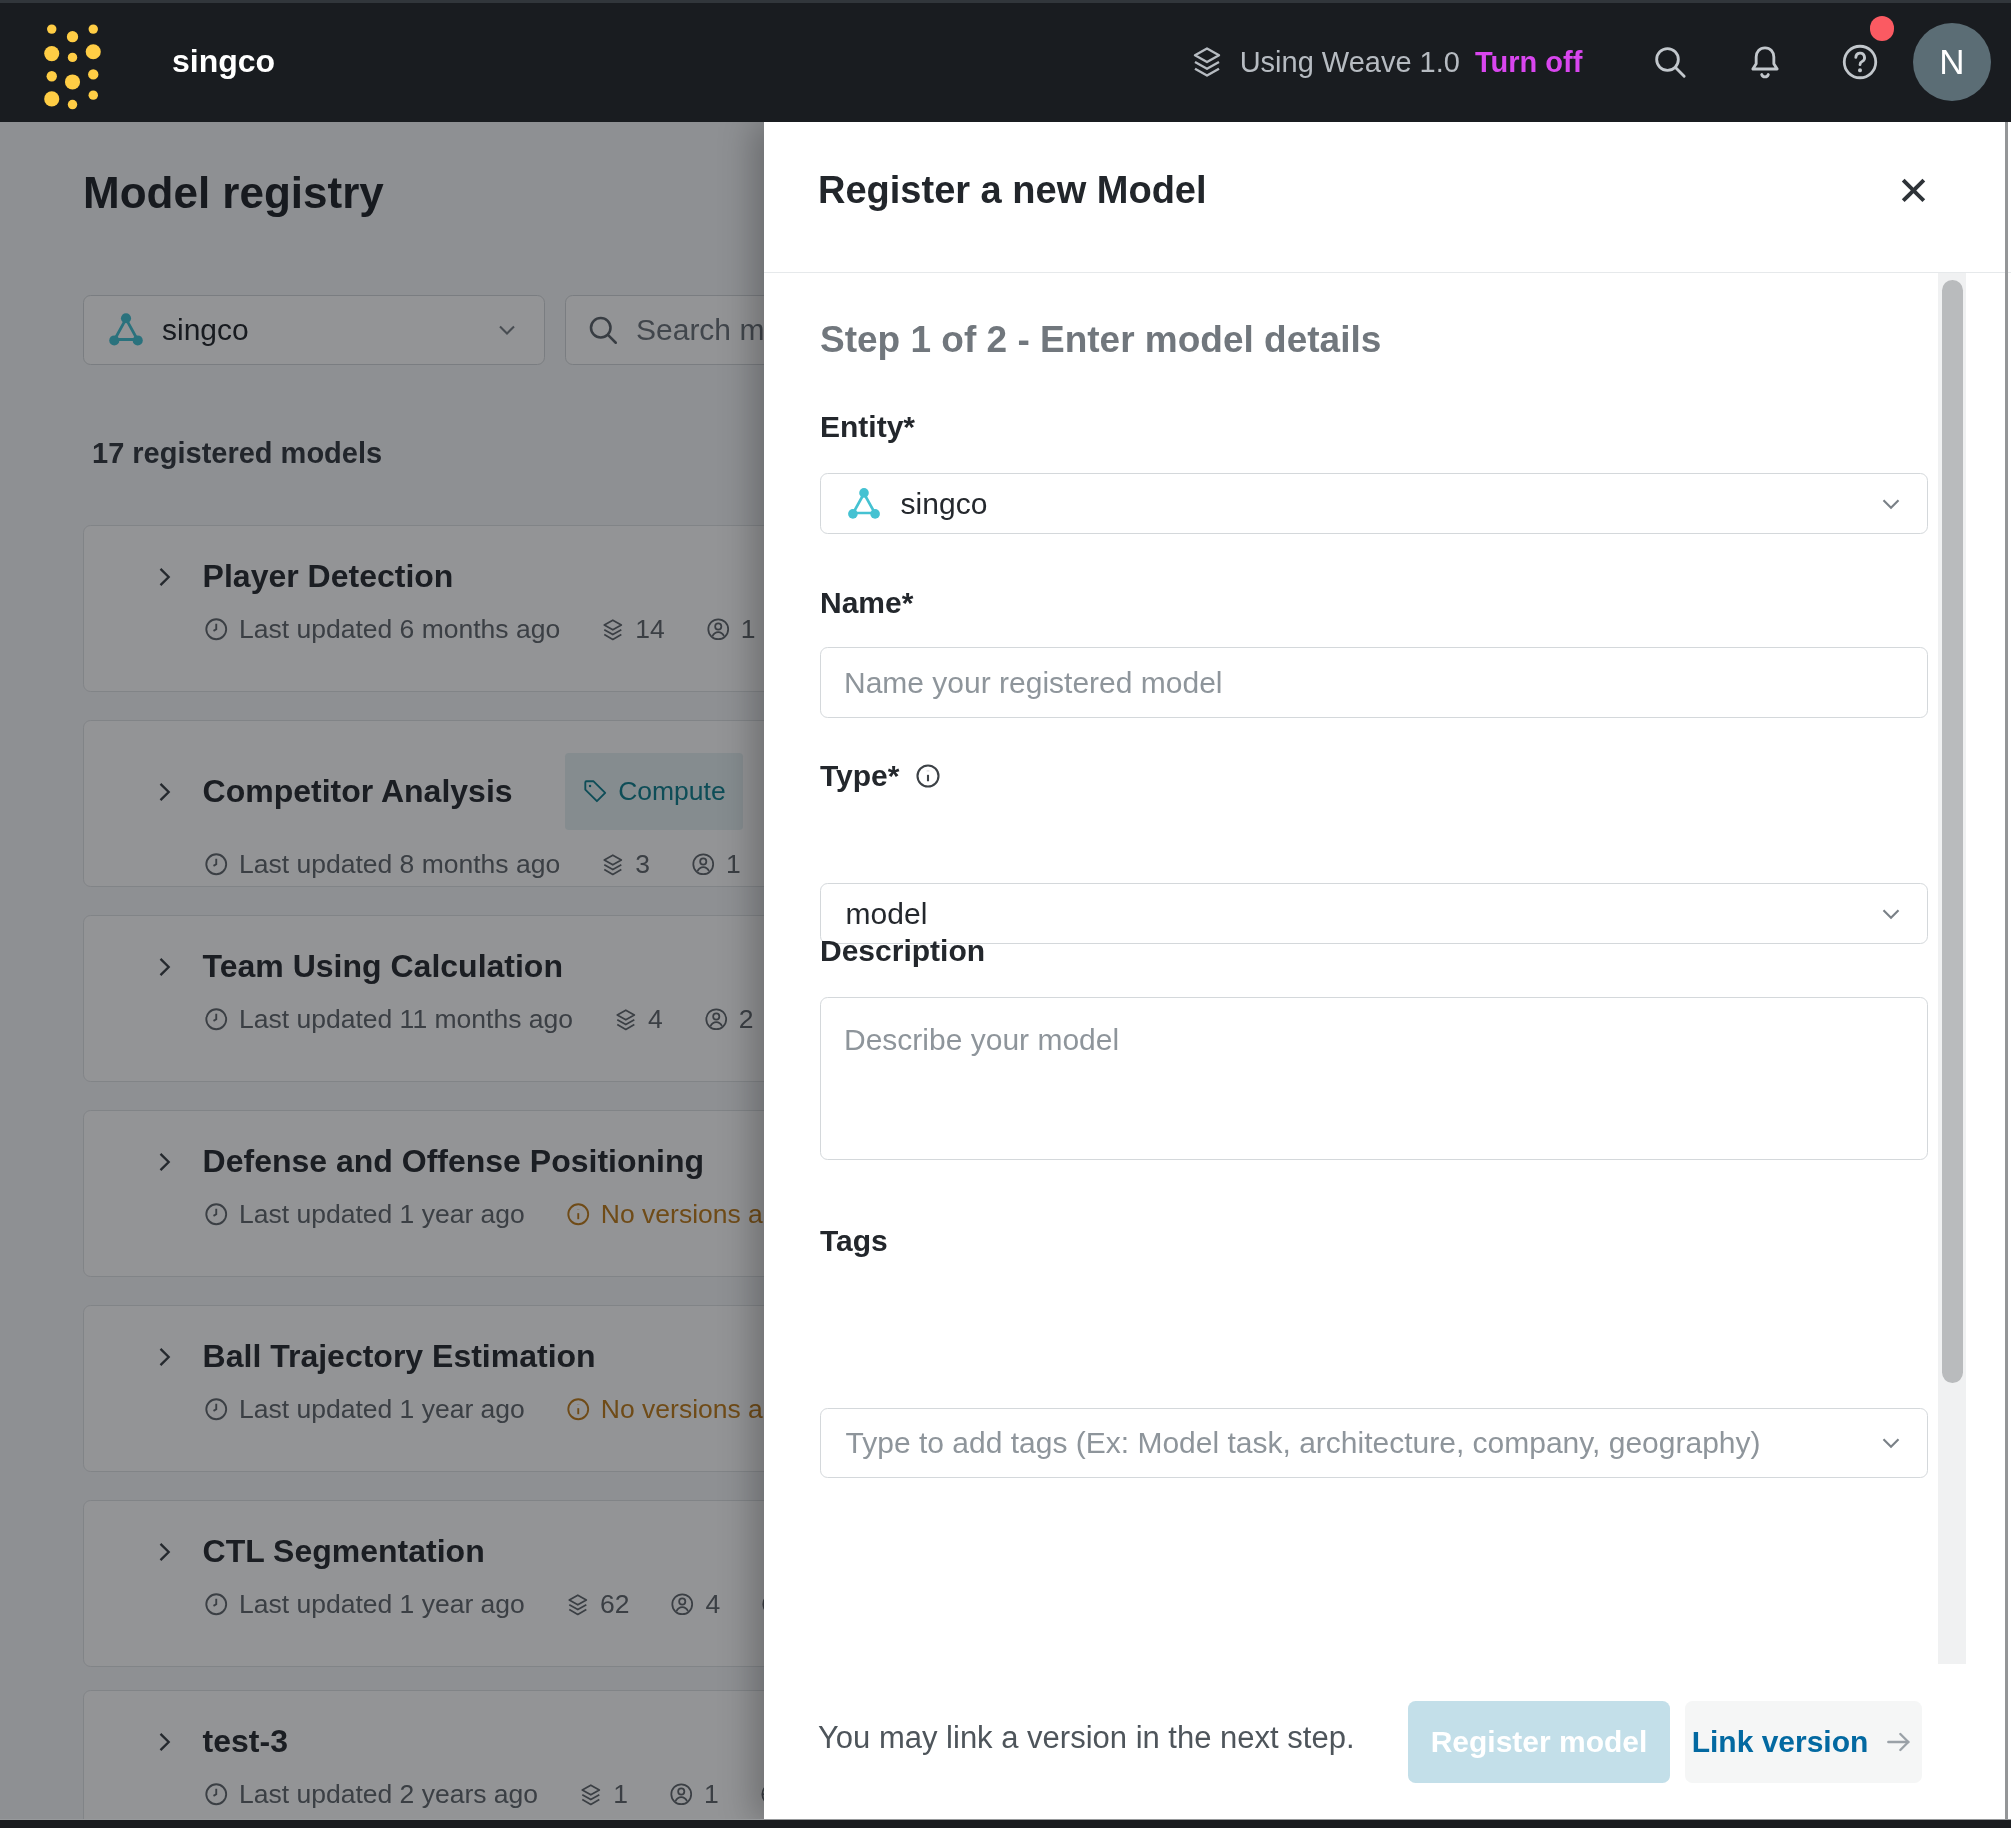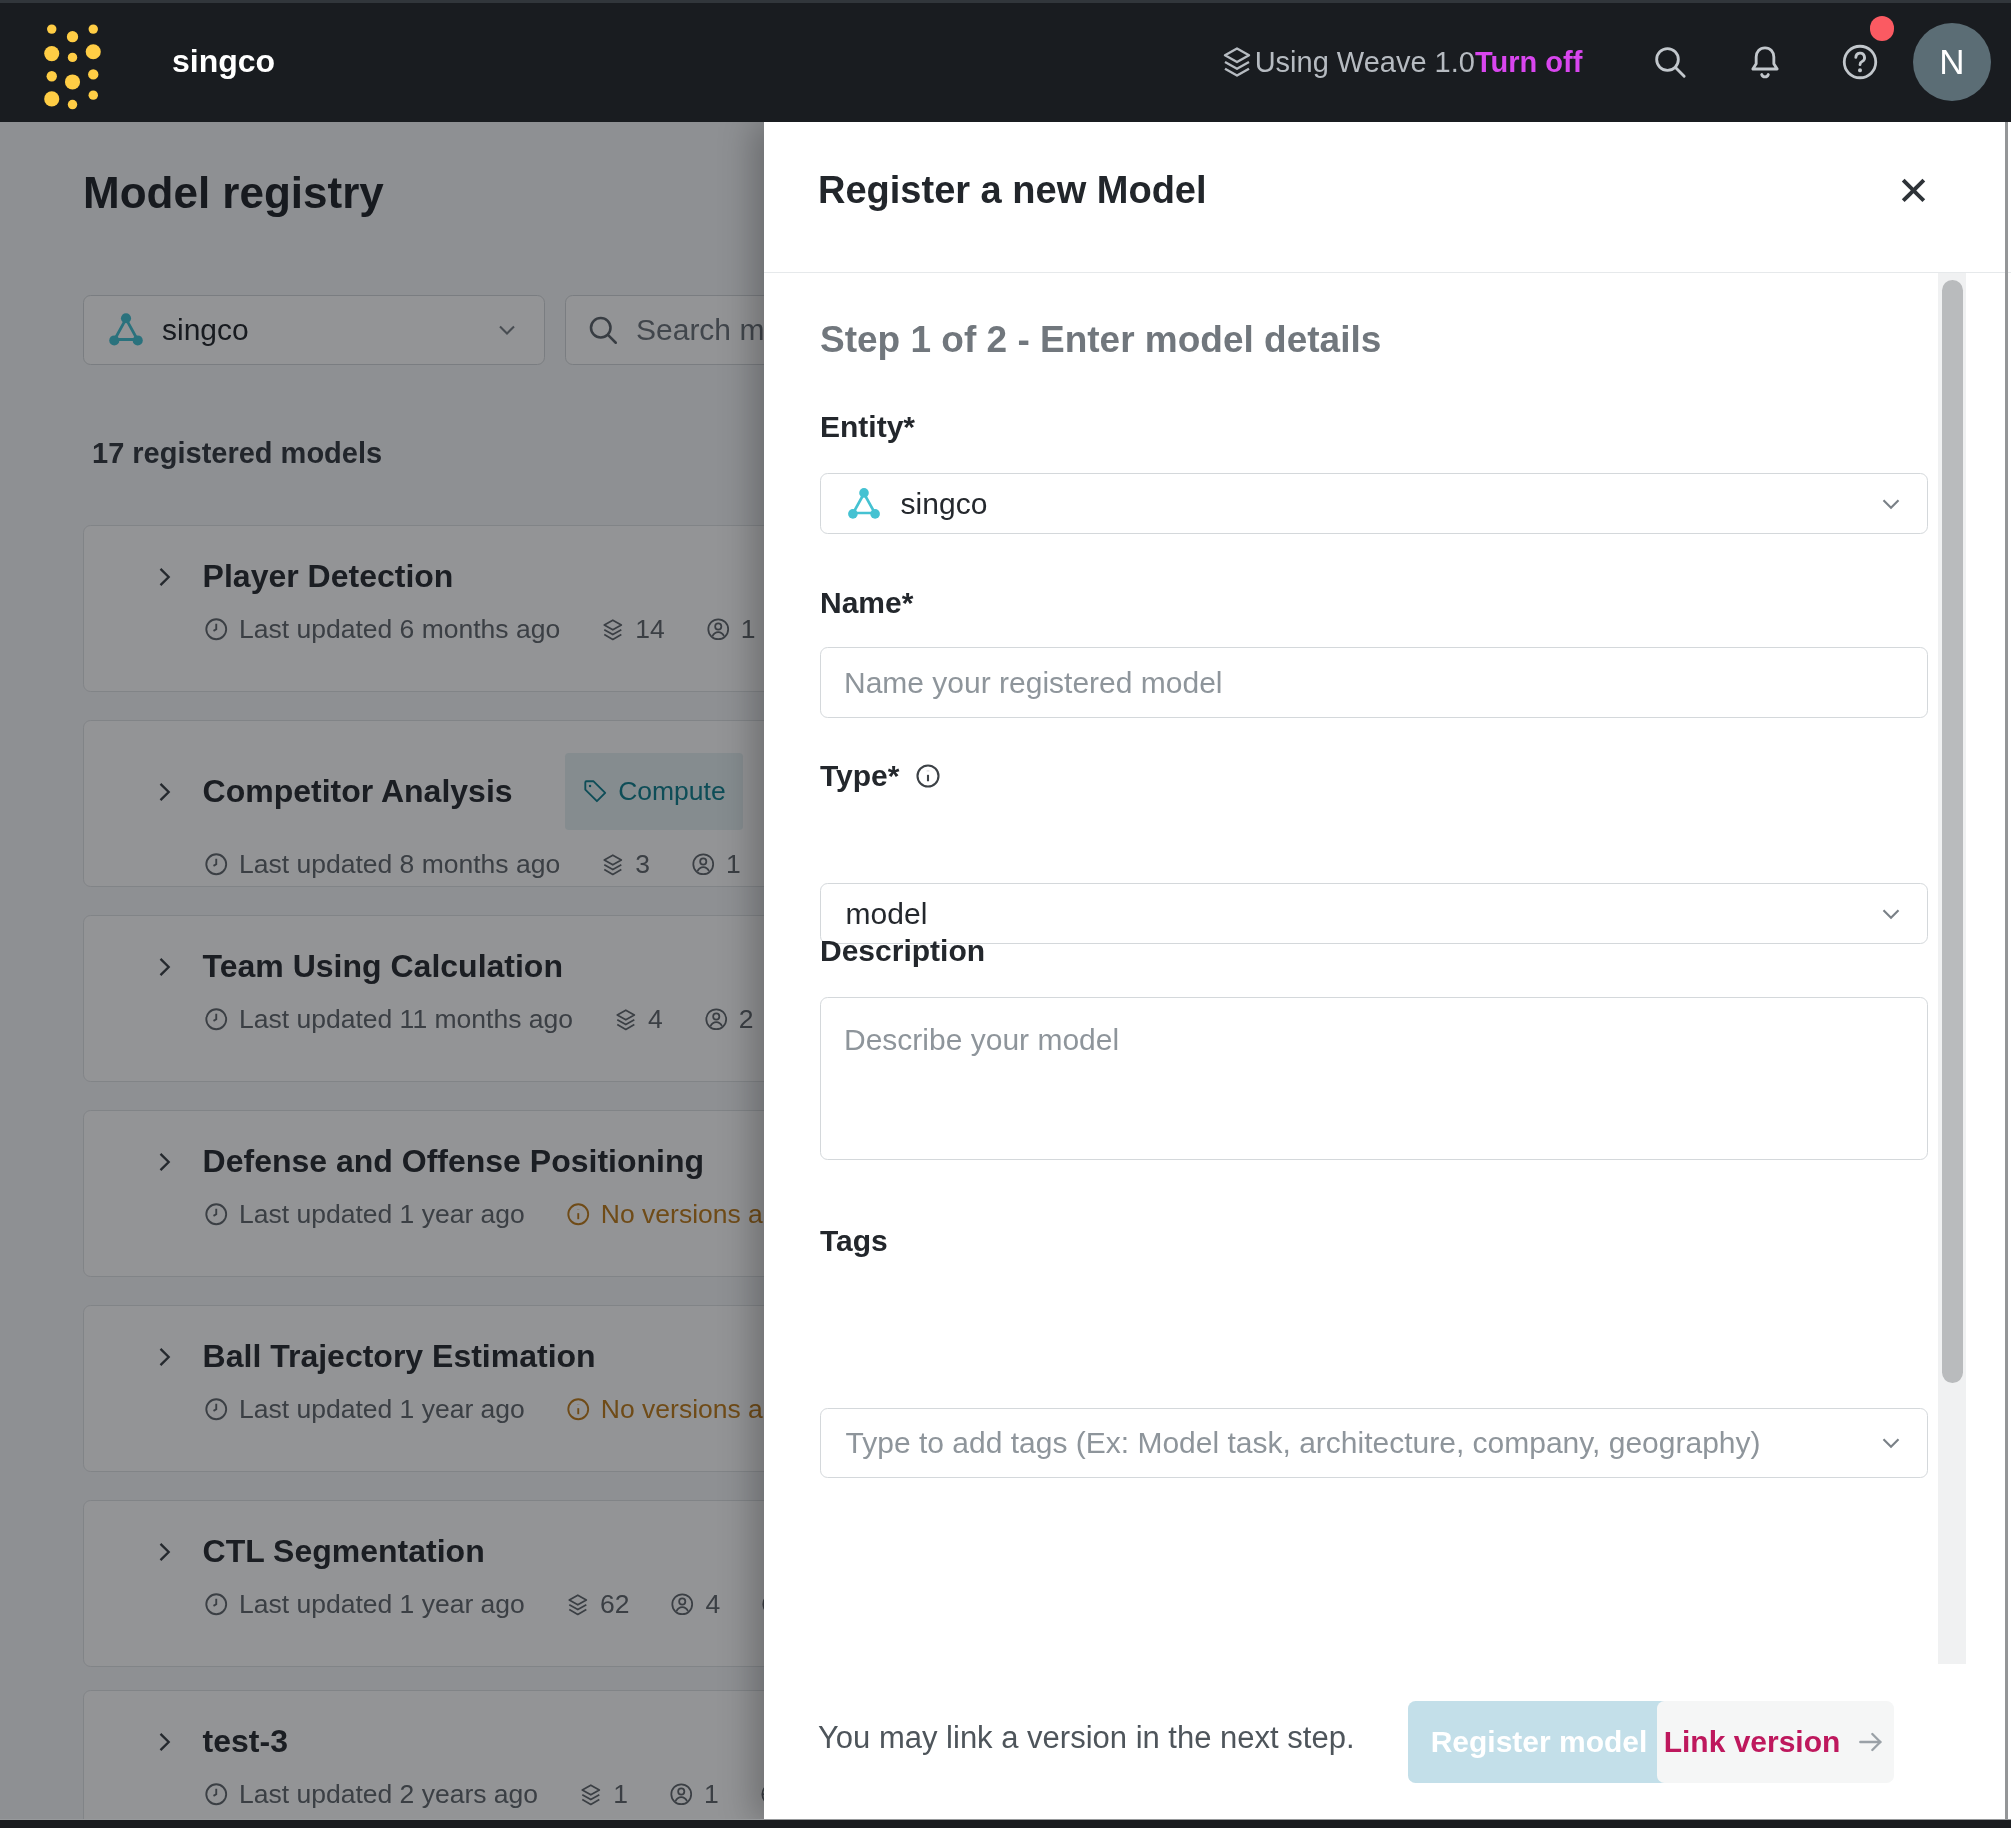--- a/index.html
+++ b/index.html
@@ -11,21 +11,21 @@
   *{margin:0;padding:0;box-sizing:border-box;}
   html,body{background:#555;}
   body{font-family:"Liberation Sans", sans-serif;}
   #screen{position:relative;width:2012px;height:1828px;overflow:hidden;background:#f7f8f9;}
 
   
   .topbar{position:absolute;left:0;top:0;width:2012px;height:122px;background:var(--topbar_bg);border-top:3.8px solid var(--topbar_edge);z-index:40;}
   .logo{position:absolute;left:42px;top:11.4px;width:61px;height:100px;cursor:pointer;}
   .app-title{position:absolute;left:172px;top:40px;font-size:32px;font-weight:700;color:#fff;}
   .tb-right{position:absolute;right:0;top:0;height:118px;display:flex;align-items:center;}
-  .weave-group{display:flex;align-items:center;margin-right:40px;}
+  .weave-group{display:flex;align-items:center;gap:15px;margin-right:40px;}
   .weave-label{color:#b6bbc1;font-size:29px;}
   .turnoff{color:#d946ef;font-size:29px;font-weight:700;background:none;border:none;cursor:pointer;font-family:inherit;}
   .tb-icon{width:95px;height:118px;display:flex;align-items:center;justify-content:center;background:none;border:none;cursor:pointer;position:relative;}
   .avatar{width:78px;height:78px;border-radius:50%;background:var(--avatar_bg);color:#fff;font-size:35px;font-weight:500;display:flex;align-items:center;justify-content:center;margin:0 21px 0 5.7px;cursor:pointer;}
   .red-dot{position:absolute;right:13.2px;top:13.2px;width:24.6px;height:24.6px;border-radius:50%;background:var(--dot_red);}
 
   
   .page{position:absolute;left:0;top:122px;width:2012px;height:1706px;background:#f7f8f9;}
   .page-title{position:absolute;left:83px;top:46px;font-size:44px;font-weight:700;color:#23272c;}
   .team-select{position:absolute;left:83px;top:173px;width:462px;height:70px;background:#fff;border:0.9px solid #d3d7da;border-radius:7.6px;display:flex;align-items:center;padding:0 23px;cursor:pointer;}
@@ -68,21 +68,21 @@
   .sel-tags{top:1164px;height:70px;}
   .sel-tags input{width:1003px;height:100%;border:none;outline:none;font-size:30px;padding:0 0 0 24.6px;font-family:inherit;color:#23272c;background:transparent;}
   input::placeholder,textarea::placeholder{color:#8e959b;opacity:1;}
 
   .scroll-track{position:absolute;left:1174px;top:151px;width:28px;height:1391px;background:#f0f1f2;}
   .scroll-thumb{position:absolute;left:3.8px;top:6.6px;width:21px;height:1103px;background:#b9bbbd;border-radius:10.4px;cursor:pointer;}
 
   .footer-hint{position:absolute;left:54px;top:1598px;font-size:31px;color:#4e555b;}
   .btn{position:absolute;top:1579px;height:82px;border:none;border-radius:7.6px;font-size:30px;font-weight:600;font-family:inherit;cursor:pointer;display:flex;align-items:center;justify-content:center;gap:15px;}
   .btn-register{left:644px;width:262px;background:var(--register_bg);color:#fff;}
-  .btn-link{left:893px;width:237px;background:#f5f6f6;color:#be185d;}
+  .btn-link{left:921px;width:237px;background:#f5f6f6;color:#0369a1;}
 
   .bottom-line{position:absolute;left:0;bottom:7.6px;width:2012px;height:1.9px;background:#97999b;z-index:50;}
   .bottom-strip{position:absolute;left:0;bottom:0;width:2012px;height:7.6px;background:#1b1d20;z-index:50;}
   .right-edge{position:absolute;right:3.8px;top:122px;width:2.8px;height:1699px;background:#949698;z-index:45;}
   svg{display:block;}
 </style>
 </head>
 <body>
 
 <div id="screen">

